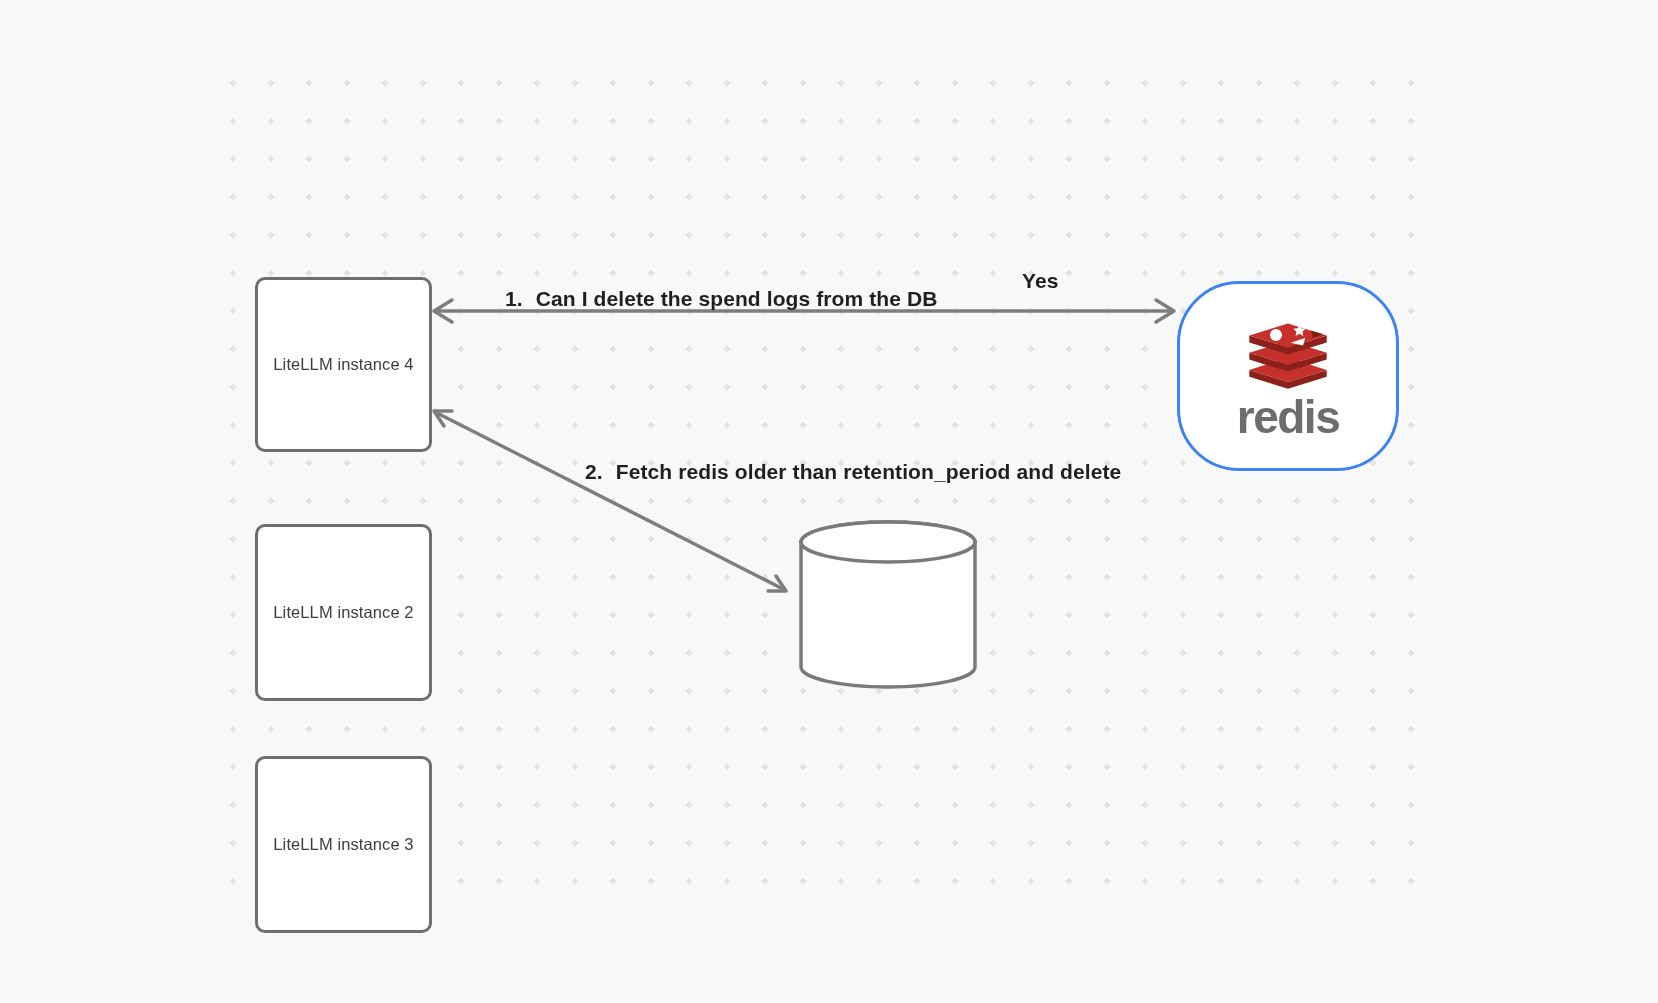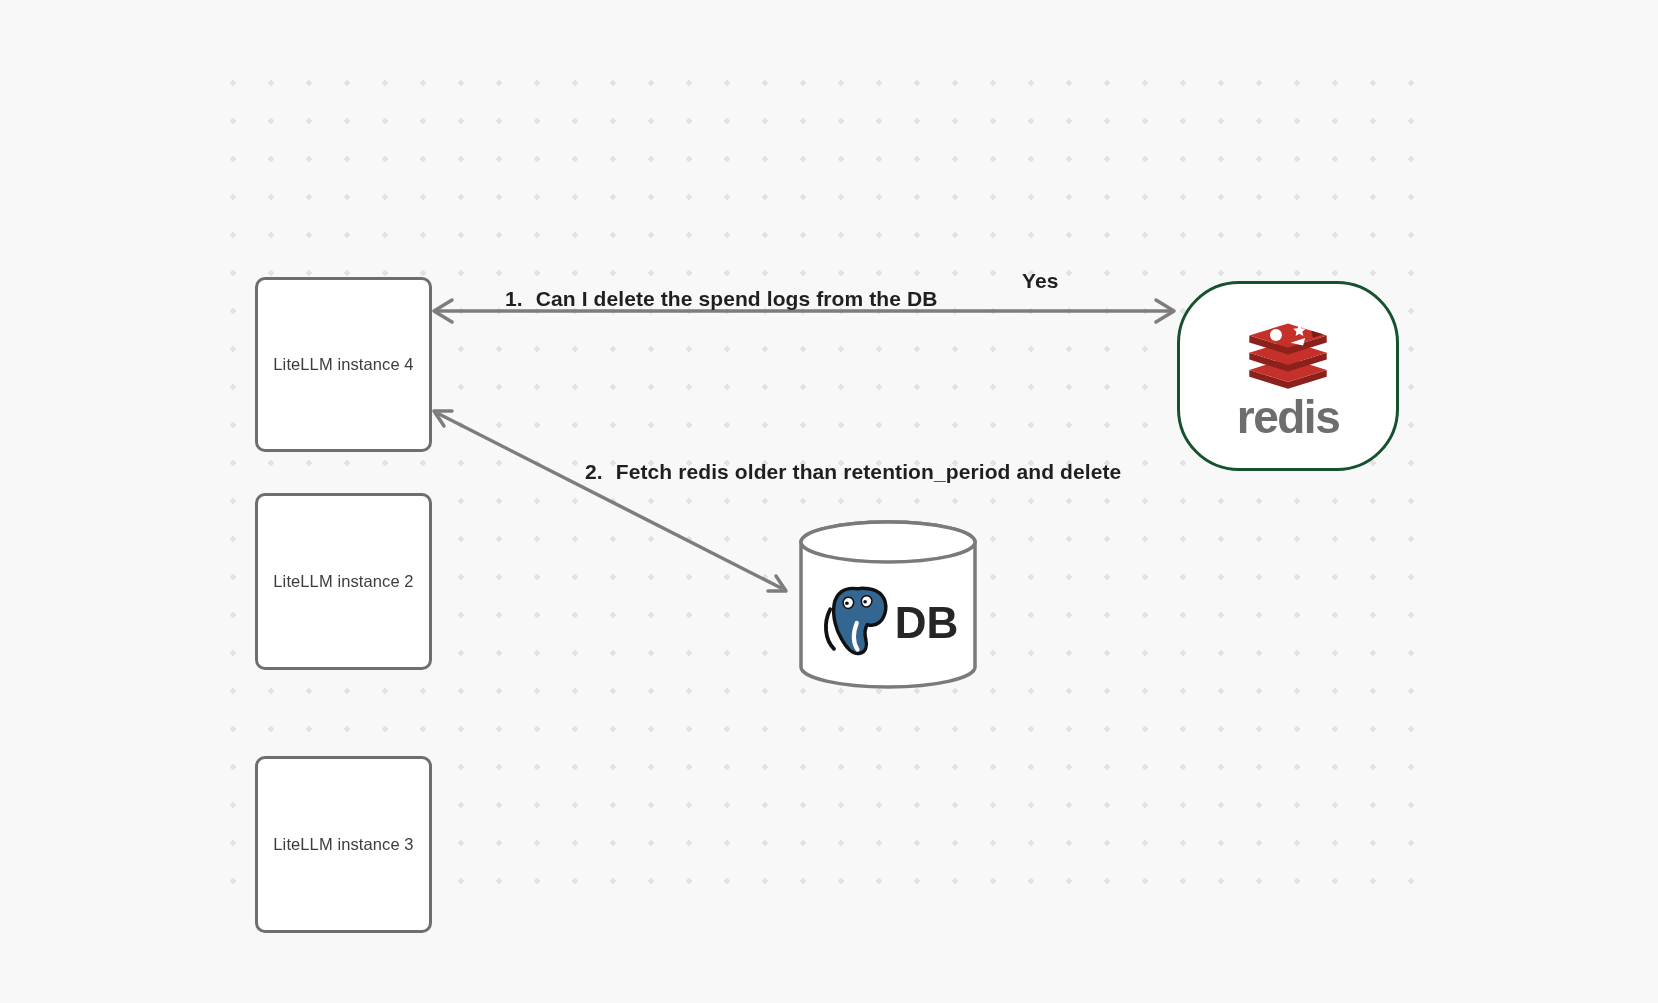--- a/index.html
+++ b/index.html
@@ -14,35 +14,35 @@
     background-size:38px 38px;z-index:0;
   }
   .arrow-layer{position:absolute;left:0;top:0;width:1658px;height:1003px;z-index:1}
   
   .inst{
     position:absolute;left:255px;width:177px;box-sizing:border-box;
     background:#ffffff;border:3px solid #6e6e6e;border-radius:10px;
     display:flex;align-items:center;justify-content:center;z-index:2;
   }
   #inst1{top:277px;height:175px}
-  #inst2{top:493px;height:177px}
+  #inst2{top:524px;height:177px}
   #inst3{top:756px;height:177px}
   .inst span{font-size:16.5px;color:#3d3d3d;letter-spacing:.1px}
   
   .msg{
     position:absolute;display:flex;gap:13px;z-index:3;white-space:nowrap;
     font-weight:700;font-size:21px;color:#1f1f1f;letter-spacing:.1px;
   }
   #msg1{left:505px;top:287px}
   #reply1{left:1022px;top:269px}
   #msg2{left:585px;top:460px}
   
   .redis-node{
     position:absolute;left:1177px;top:281px;width:222px;height:190px;box-sizing:border-box;
-    background:#ffffff;border:3px solid #14532d;border-radius:62px;z-index:2;
+    background:#ffffff;border:3px solid #3b82f6;border-radius:62px;z-index:2;
     display:flex;flex-direction:column;align-items:center;justify-content:center;padding-top:6px;
   }
   .redis-word{
     font-size:46px;font-weight:700;color:#6d6d6d;letter-spacing:-1.5px;line-height:1;margin-top:-2px;
   }
   
   .db-node{position:absolute;left:798px;top:519px;width:180px;height:172px;z-index:2}
   .db-node .cyl{position:absolute;left:0;top:0}
   .db-inner{
     position:absolute;left:0;top:54px;width:100%;height:100px;
@@ -96,36 +96,20 @@
     <polygon points="77,8.5 91,12.5 79,16.5" fill="#7c1a15"></polygon>
   </svg>
   <div class="redis-word">redis</div>
 </div>
 
 <div class="db-node">
   <svg class="cyl" width="180" height="172" viewBox="0 0 180 172">
     <path d="M3,23 A87,20 0 0 1 177,23 L177,148 A87,20 0 0 1 3,148 Z" fill="#ffffff" stroke="#7a7a7a" stroke-width="3.5"></path>
     <ellipse cx="90" cy="23" rx="87" ry="20" fill="#ffffff" stroke="#7a7a7a" stroke-width="3.5"></ellipse>
   </svg>
-  <div class="db-inner">
-    <svg width="76" height="76" viewBox="0 0 100 100">
-
-      <path d="M16,32 C7,50 9,72 21,84" stroke="#111111" stroke-width="5" fill="none" stroke-linecap="round"></path>
-
-      <path d="M52,5 C35,2 23,11 21,27 C19,42 24,60 31,71 C37,82 45,92 55,90 C63,88 65,80 63,72 C61,64 61,58 65,52 C77,56 87,47 89,33 C91,17 81,7 67,5 C61,4 56,4 52,5 Z" fill="#336791" stroke="#111111" stroke-width="4.5" stroke-linejoin="round"></path>
-
-      <path d="M51,50 C46,63 46,76 52,85" stroke="#ffffff" stroke-width="5.5" fill="none" stroke-linecap="round"></path>
-
-      <path d="M33,22 C35,14 45,14 47,22 C47,28 43,31 40,31 C35,31 33,28 33,22 Z" fill="#ffffff" stroke="#111111" stroke-width="2"></path>
-      <path d="M57,20 C59,12 69,12 71,20 C71,26 67,29 64,29 C59,29 57,26 57,20 Z" fill="#ffffff" stroke="#111111" stroke-width="2"></path>
-      <circle cx="38" cy="24" r="2.4" fill="#111111"></circle>
-      <circle cx="62" cy="22" r="2.4" fill="#111111"></circle>
-    </svg>
-    <span class="db-label">DB</span>
-  </div>
 </div>
 
 <div class="msg" id="msg1">
   <span>1.</span>
   <span>Can I delete the spend logs from the DB</span>
 </div>
 <div class="msg" id="reply1">
   <span>Yes</span>
 </div>
 <div class="msg" id="msg2">

